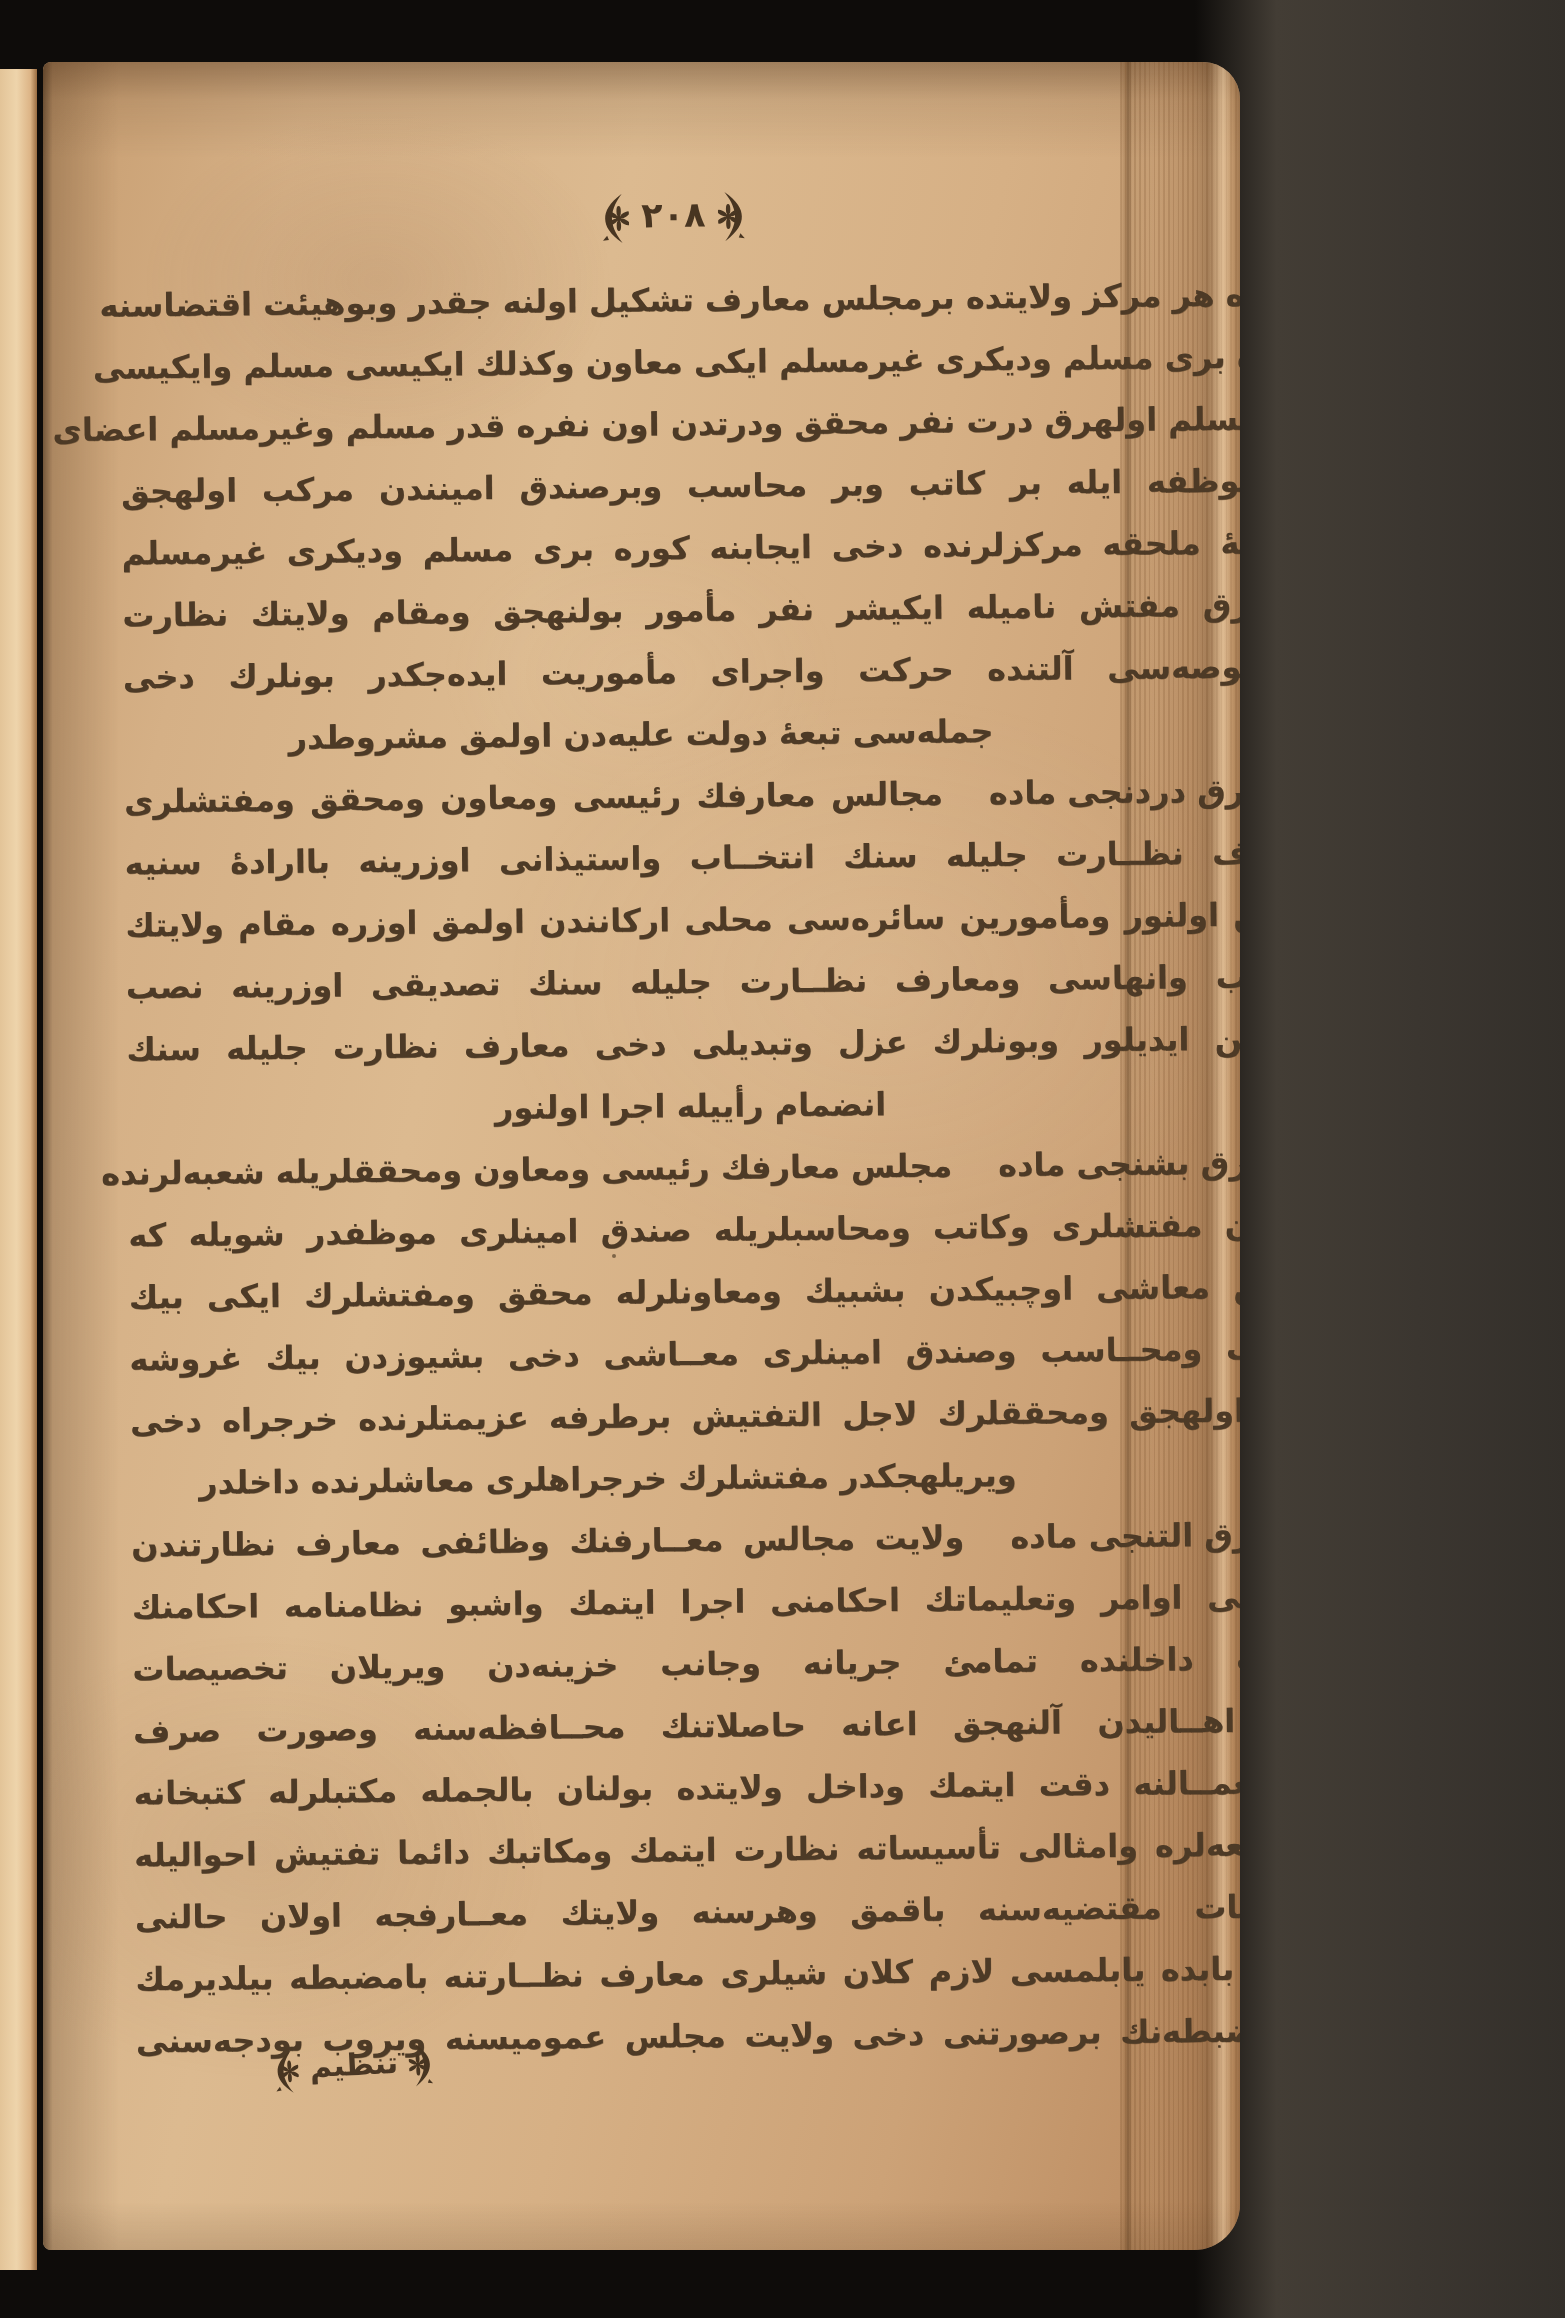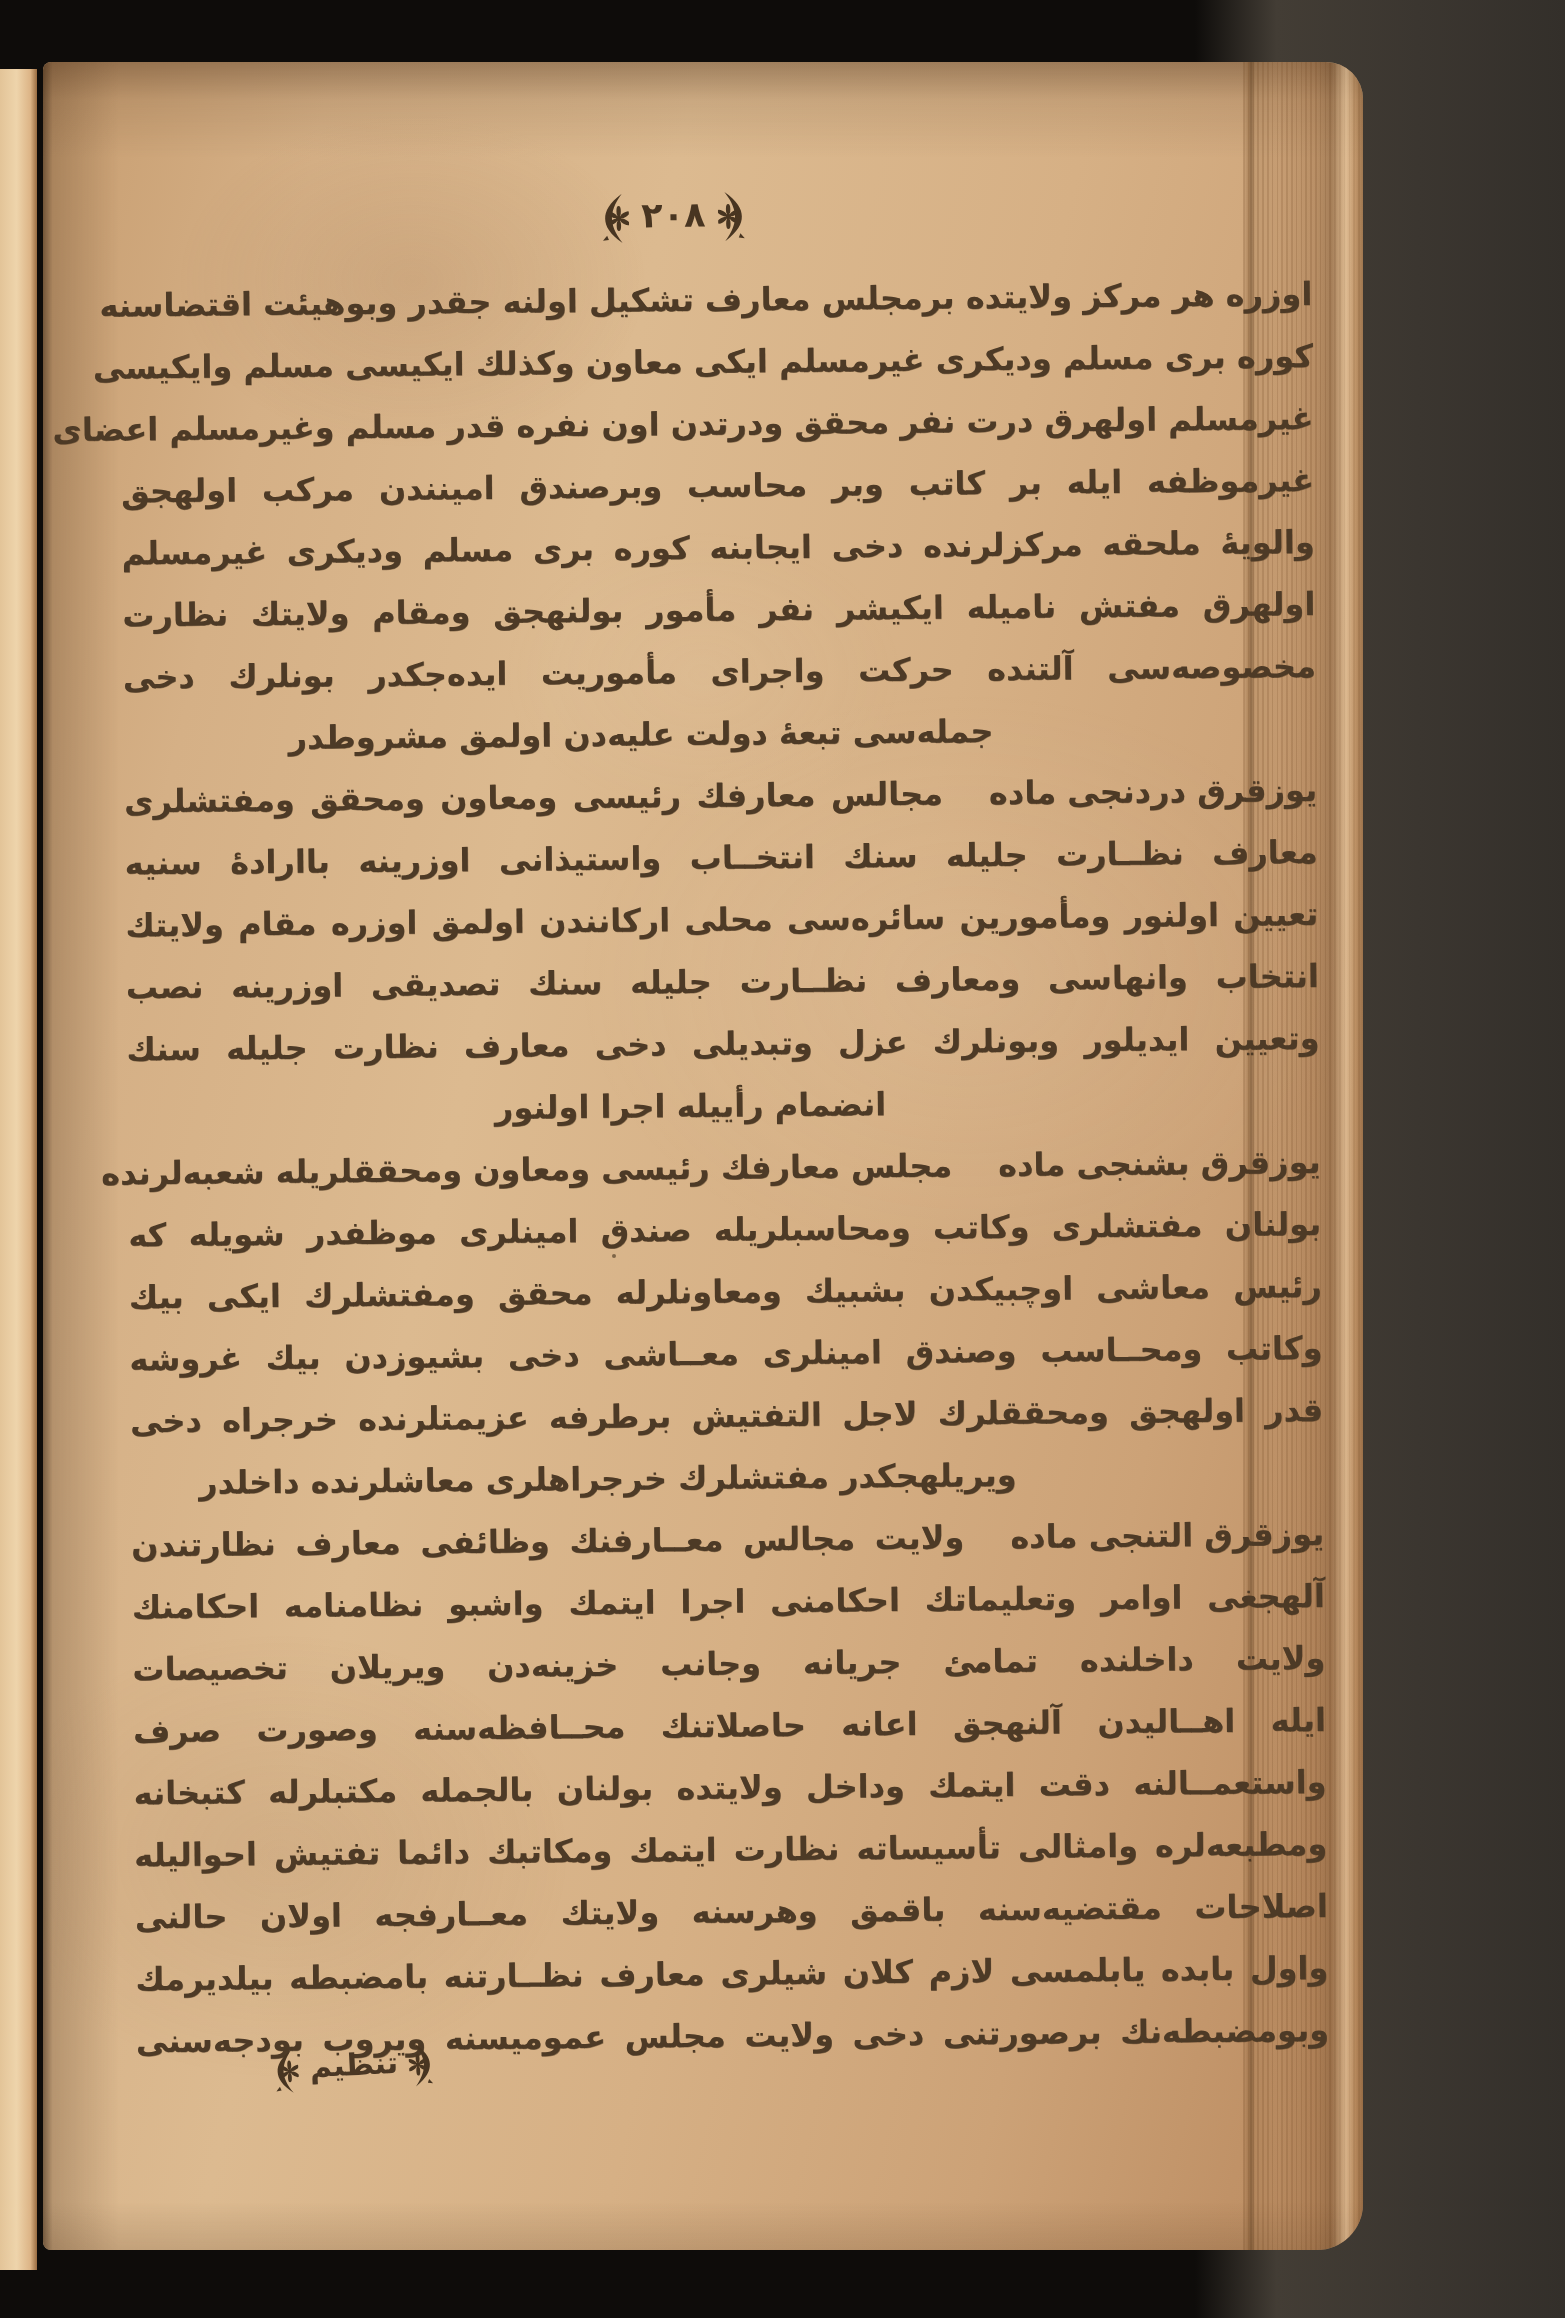--- a/index.html
+++ b/index.html
@@ -13,21 +13,21 @@
     position:absolute;top:0;bottom:0;left:1195px;right:0;
     background:linear-gradient(to right, rgba(66,60,52,0) 0%, #433d35 22%, #3b3630 60%, #332f2a 100%);
   }
   
   .facing-strip{
     position:absolute;left:0;top:69px;width:37px;height:2201px;
     background:linear-gradient(to right,#e3c498 0%,#eed4ab 45%,#dcb486 82%,#9a6d42 100%);
   }
   
   .page{
-    position:absolute;left:43px;top:62px;width:1320px;height:2188px;
+    position:absolute;left:43px;top:62px;width:1197px;height:2188px;
     border-radius:8px 37px 46px 8px;
     background:
       linear-gradient(103deg,#c79d70 0%,#d5b086 16%,#dcba90 36%,#d6b085 58%,#cca277 78%,#c09267 92%,#bb8c61 100%);
     overflow:hidden;
   }
   .page::before{
     content:"";position:absolute;inset:0;border-radius:inherit;z-index:1;pointer-events:none;
     background:
       linear-gradient(to bottom, rgba(70,42,20,.40) 0px, rgba(70,42,20,.12) 38px, rgba(70,42,20,0) 96px),
       linear-gradient(to top, rgba(70,42,20,.16) 0px, rgba(70,42,20,0) 48px),

